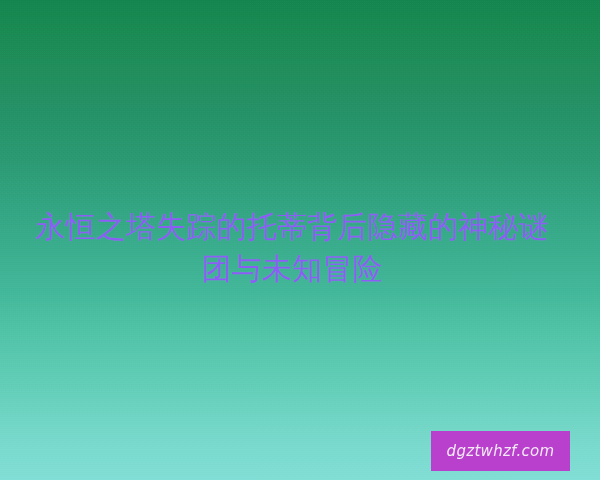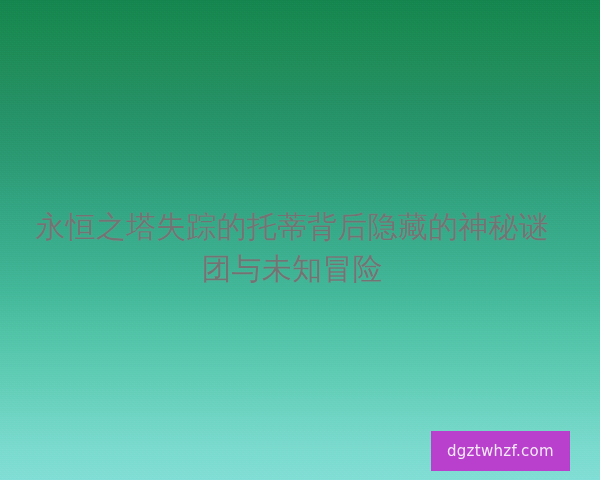--- a/index.html
+++ b/index.html
@@ -70,21 +70,21 @@
 
   
   .cover-title {
     position: absolute;
     left: 0;
     right: 16px;
     top: 206px;
     padding: 0 22px;
     box-sizing: border-box;
     text-align: center;
-    color: #737373;
+    color: #8b5cf6;
     font-family: "DejaVu Sans", "Liberation Sans", sans-serif;
     font-size: 30px;
     line-height: 42px;
     font-weight: 400;
     letter-spacing: 0.2px;
     white-space: pre-wrap;
     text-shadow: 0 0 1px rgba(255,255,255,0.20);
   }
 
   
@@ -100,20 +100,21 @@
     justify-content: center;
     box-sizing: border-box;
   }
   .cover-badge-label {
     color: #f4eaf6;
     font-family: "DejaVu Sans", "Liberation Sans", sans-serif;
     font-size: 15px;
     line-height: 1;
     letter-spacing: 0.3px;
     white-space: nowrap;
+    font-style: italic;
   }
 </style>
 </head>
 <body>
 
 <div class="cover-canvas">
 
   <div class="cover-bg"></div>
   <div class="cover-noise"></div>
 

